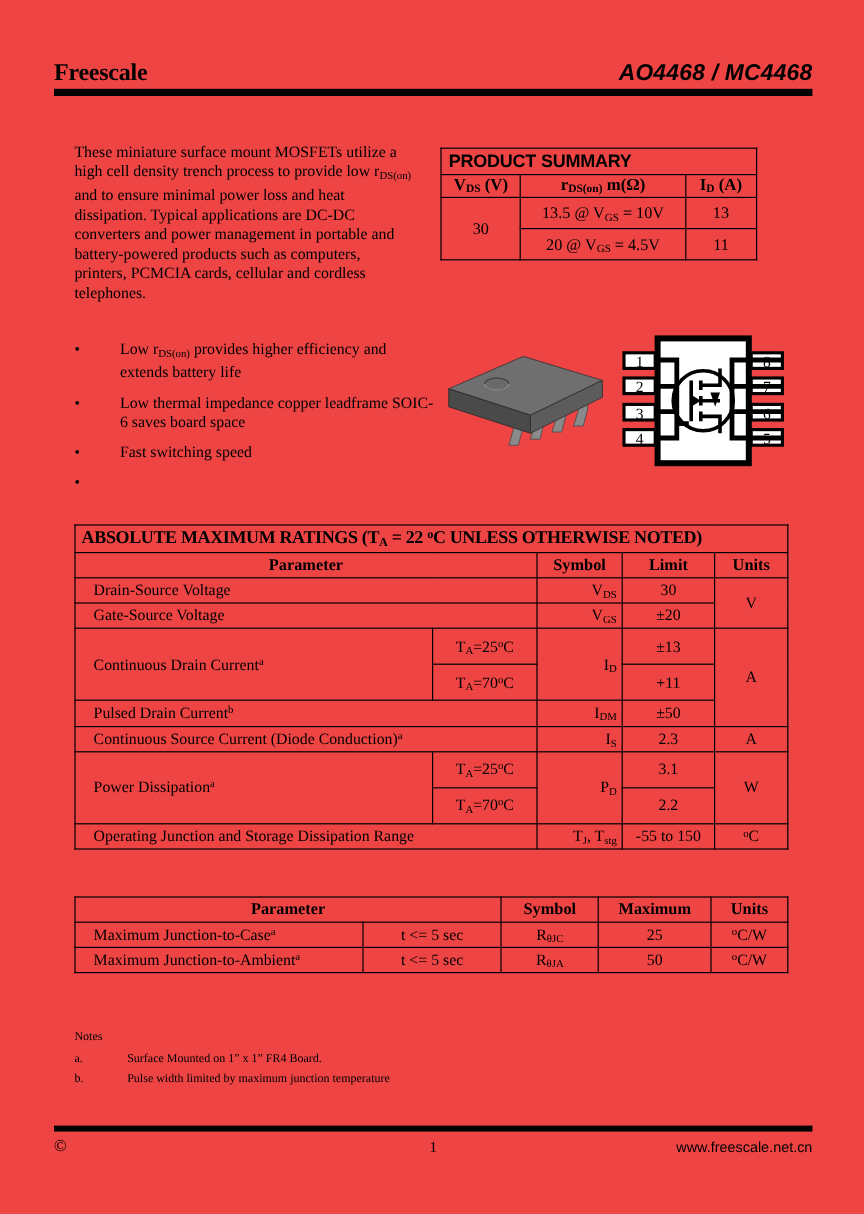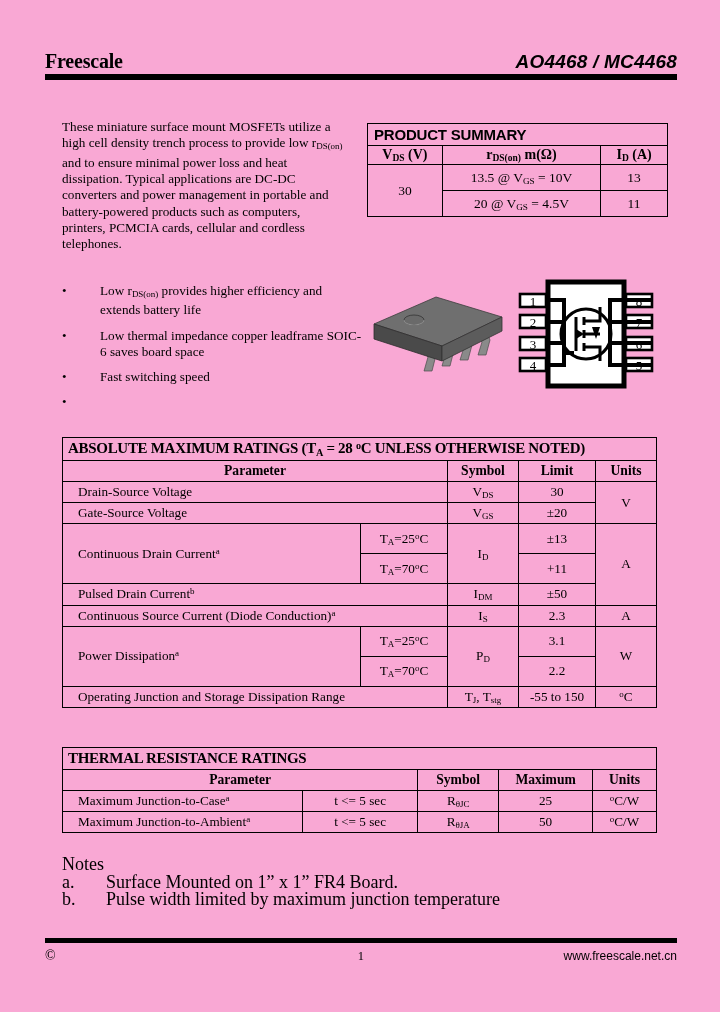--- a/index.html
+++ b/index.html
@@ -13,21 +13,21 @@
     font-family: "Liberation Serif", serif;
     color: #000;
     position: relative;
     overflow: hidden;
   }
   .page {
     position: absolute;
     left: 0; top: 0;
     width: 720px;
     height: 1012px;
-    background: #f9a8d4;
+    background: #ef4444;
   }
 
   
   .hdr {
     position: absolute;
     left: 45px; top: 50px;
     width: 632px;
     display: flex;
     align-items: baseline;
     justify-content: space-between;
@@ -72,21 +72,21 @@
     line-height: 16.3px;
     text-align: left;
   }
   sub { font-size: 0.68em; vertical-align: -0.25em; }
   sup { font-size: 0.68em; vertical-align: 0.42em; }
 
   
   .psum {
     position: absolute;
     left: 367px; top: 123px;
-    width: 301px;
+    width: 264px;
     border-collapse: collapse;
     font-size: 13.5px;
   }
   .psum td, .psum th {
     border: 1.6px solid #000;
     padding: 1px 3px;
     text-align: center;
     font-weight: normal;
   }
   .psum .ps-title {
@@ -157,21 +157,21 @@
     padding: 2px 5px;
     letter-spacing: -0.3px;
   }
   .dstable .chead {
     font-weight: bold;
     text-align: center;
     font-size: 13.6px;
   }
   .dstable .plabel { text-align: left; padding-left: 15px; }
   .dstable .ctr { text-align: center; }
-  .dstable .symb { text-align: center; padding-left: 4px; }
+  .dstable .symb { text-align: right; padding-left: 4px; }
 
   #abs-table { left: 62px; top: 437px; width: 595px; }
   #abs-table .c-param { width: 348px; }
   #abs-table .c-cond  { width: 78px; }
   #abs-table .c-sym   { width: 62px; }
   #abs-table .c-lim   { width: 68px; }
   #abs-table .c-unit  { width: 52px; }
   #abs-table .r-tall  { height: 25px; }
 
   #thr-table { left: 62px; top: 747px; width: 595px; }
@@ -179,21 +179,21 @@
   #thr-table .c-cond  { width: 125px; }
   #thr-table .c-sym   { width: 78px; }
   #thr-table .c-lim   { width: 90px; }
   #thr-table .c-unit  { width: 60px; }
 
   
   .notes {
     position: absolute;
     left: 62px; top: 856px;
     width: 460px;
-    font-size: 18px;
+    font-size: 10px;
     line-height: 17.5px;
   }
   .notes .nline { display: flex; }
   .notes .nkey { width: 44px; flex: 0 0 44px; }
 
   
   .ftr-rule {
     position: absolute;
     left: 45px; top: 938px;
     width: 632px; height: 5px;
@@ -345,21 +345,21 @@
 
     <text x="121" y="29" text-anchor="middle" font-family="Liberation Serif, serif" font-size="13">8</text>
     <text x="121" y="50" text-anchor="middle" font-family="Liberation Serif, serif" font-size="13">7</text>
     <text x="121" y="72" text-anchor="middle" font-family="Liberation Serif, serif" font-size="13">6</text>
     <text x="121" y="93" text-anchor="middle" font-family="Liberation Serif, serif" font-size="13">5</text>
   </svg>
 
   <table class="dstable" id="abs-table">
     <tbody>
         <tr>
-      <td class="band" colspan="5"><span>ABSOLUTE MAXIMUM RATINGS (T</span><sub>A</sub><span> = 28 </span><sup>o</sup><span>C UNLESS OTHERWISE NOTED)</span></td>
+      <td class="band" colspan="5"><span>ABSOLUTE MAXIMUM RATINGS (T</span><sub>A</sub><span> = 22 </span><sup>o</sup><span>C UNLESS OTHERWISE NOTED)</span></td>
     </tr>
     <tr>
       <td class="chead c-param" colspan="2">Parameter</td>
       <td class="chead c-sym">Symbol</td>
       <td class="chead c-lim">Limit</td>
       <td class="chead c-unit">Units</td>
     </tr>
 
     <tr>
       <td class="plabel c-param" colspan="2">Drain-Source Voltage</td>
@@ -417,23 +417,20 @@
       <td class="plabel c-param" colspan="2">Operating Junction and Storage Dissipation Range</td>
       <td class="symb"><span>T</span><sub>J</sub><span>, T</span><sub>stg</sub></td>
       <td class="ctr">-55 to 150</td>
       <td class="ctr"><sup>o</sup><span>C</span></td>
     </tr>
   </tbody>
     </table>
 
   <table class="dstable" id="thr-table">
     <tbody>
-        <tr>
-      <td class="band" colspan="5">THERMAL RESISTANCE RATINGS</td>
-    </tr>
     <tr>
       <td class="chead c-param" colspan="2">Parameter</td>
       <td class="chead c-sym">Symbol</td>
       <td class="chead c-lim">Maximum</td>
       <td class="chead c-unit">Units</td>
     </tr>
     <tr>
       <td class="plabel c-param"><span>Maximum Junction-to-Case</span><sup>a</sup></td>
       <td class="ctr c-cond">t &lt;= 5 sec</td>
       <td class="ctr"><span>R</span><sub>θJC</sub></td>

